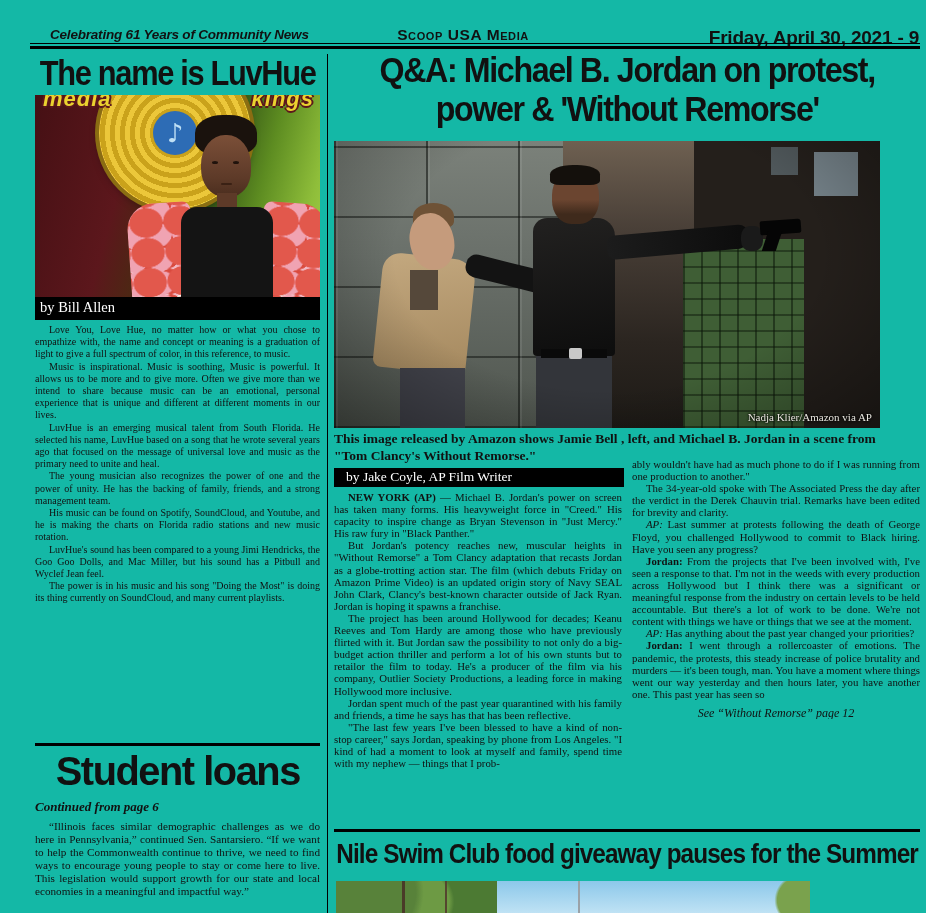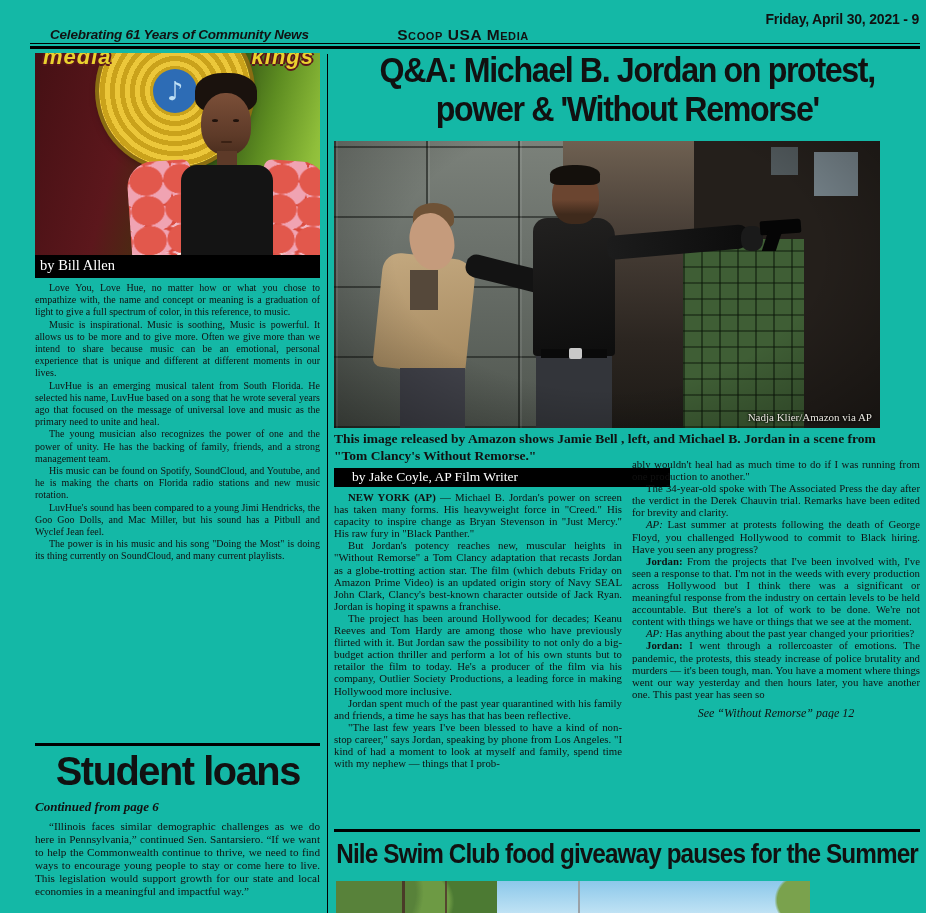--- a/index.html
+++ b/index.html
@@ -4,22 +4,22 @@
 <style>
   html,body{margin:0;padding:0;background:#e9e9e9;}
   .page{position:relative;width:926px;height:913px;background:#14b8a6;overflow:hidden;
         font-family:"Liberation Serif","DejaVu Serif",serif;color:#111;}
   
   .hdr-tagline{position:absolute;left:50px;top:27px;font-family:"Liberation Sans","DejaVu Sans",sans-serif;
         font-style:italic;font-weight:bold;font-size:13.5px;letter-spacing:-.2px;}
   .hdr-masthead{position:absolute;left:0;right:0;top:26px;text-align:center;
         font-family:"Liberation Sans","DejaVu Sans",sans-serif;font-weight:bold;font-size:15.5px;
         font-variant:small-caps;letter-spacing:.6px;}
-  .hdr-date{position:absolute;right:7px;top:11px;font-family:"Liberation Sans","DejaVu Sans",sans-serif;
-        font-weight:bold;font-size:14px;letter-spacing:-.2px;}
+  .hdr-date{position:absolute;right:7px;top:27px;font-family:"Liberation Sans","DejaVu Sans",sans-serif;
+        font-weight:bold;font-size:19px;letter-spacing:-.2px;}
   .header-rule{position:absolute;left:30px;right:6px;top:43px;height:2px;
         border-top:1px solid #000;border-bottom:3px solid #000;}
   .vdivider{position:absolute;left:327px;top:54px;bottom:0;width:1px;background:#000;}
   
   .condensed-wrap{display:flex;justify-content:center;}
   .condensed{white-space:nowrap;font-family:"Liberation Sans","DejaVu Sans",sans-serif;
         font-weight:bold;transform-origin:center;}
   .para{margin:0;text-align:justify;text-indent:14px;}
   .para.noindent{text-indent:0;}
   .para.see{text-align:center;text-indent:0;font-style:italic;margin-top:7px;font-size:12px;}
@@ -100,21 +100,21 @@
         background:linear-gradient(90deg,#1c1c1c,#0c0c0c);transform:rotate(-5deg);}
   .mbj-glove{position:absolute;left:74.5%;top:29.5%;width:4%;height:9%;background:#1a1a1a;border-radius:40%;}
   .gun-body{position:absolute;left:78%;top:27.5%;width:7.5%;height:5%;background:#050505;border-radius:2px 3px 2px 2px;transform:rotate(-4deg);}
   .gun-grip{position:absolute;left:79%;top:31.5%;width:2.6%;height:7%;background:#050505;transform:skewX(-18deg);}
   .mbj-belt{position:absolute;left:38%;top:72.5%;width:12%;height:3%;background:#0a0a0a;}
   .mbj-buckle{position:absolute;left:43%;top:72%;width:2.4%;height:4%;background:#c8c8c8;border-radius:2px;}
   .mbj-legs{position:absolute;left:37%;top:75%;width:14%;height:25%;background:#33353a;}
   .mp-vignette{position:absolute;inset:0;background:radial-gradient(ellipse at 50% 40%,transparent 55%,rgba(0,0,0,.38) 100%);}
   .mp-credit{position:absolute;right:8px;bottom:5px;color:#e9e6df;font-size:11px;text-shadow:0 0 3px #000,0 0 2px #000;}
   .qa-caption{position:absolute;left:334px;top:431px;width:548px;font-weight:bold;font-size:13.5px;line-height:16.5px;}
-  .qa-byline{position:absolute;left:334px;top:468px;width:336px;height:19px;font-size:13.5px;line-height:18px;padding-left:18px;box-sizing:border-box;}
+  .qa-byline{position:absolute;left:334px;top:468px;width:290px;height:19px;font-size:13.5px;line-height:18px;padding-left:12px;box-sizing:border-box;}
   .qa-col{position:absolute;width:288px;font-size:10.8px;line-height:12.1px;overflow:hidden;}
   .qa-col1{left:334px;top:491px;max-height:338px;}
   .qa-col2{left:632px;top:458px;max-height:372px;}
   
   .nile-rule{position:absolute;left:334px;top:829px;width:586px;height:2.5px;background:#000;}
   .nile-headline{position:absolute;left:334px;top:833px;width:586px;}
   .nile-headline .condensed{font-size:27px;line-height:42px;letter-spacing:-1px;transform:scaleX(.9);}
   .nile-photo{position:absolute;left:336px;top:881px;width:474px;height:32px;overflow:hidden;
         background:linear-gradient(180deg,#8cc8ea 0%,#bfe2f4 100%);}
   .nt-trees{position:absolute;left:0;top:0;width:34%;height:100%;
@@ -132,20 +132,23 @@
 
 <div class="page">
 
   <div class="hdr-tagline">Celebrating 61 Years of Community News</div>
   <div class="hdr-masthead">Scoop USA Media</div>
   <div class="hdr-date">Friday, April 30, 2021 - 9</div>
   <div class="header-rule"></div>
   <div class="vdivider"></div>
 
   <aside class="left-col">
+    <div class="condensed-wrap">
+      <h1 class="condensed lh-headline" style="margin:0;">The name is LuvHue</h1>
+    </div>
     <div class="lh-photo">
       <div class="record"></div>
       <div class="record-center">♪</div>
       <div class="logo-word logo-media">media</div>
       <div class="logo-word logo-kings">kings</div>
       <div class="lh-hair"></div>
       <div class="lh-head"></div>
       <div class="lh-eye" style="left:177px;top:66px;"></div>
       <div class="lh-eye" style="left:198px;top:66px;"></div>
       <div class="lh-mouth"></div>
@@ -215,21 +218,21 @@
   <div class="qa-caption">This image released by Amazon shows Jamie Bell , left, and Michael B. Jordan in a scene from "Tom Clancy's Without Remorse."</div>
   <div class="byline-bar qa-byline">by Jake Coyle, AP Film Writer</div>
   <div class="qa-col qa-col1">
       <p class="para"><span class="lead-bold">NEW YORK (AP)</span> — Michael B. Jordan's power on screen has taken many forms. His heavyweight force in "Creed." His capacity to inspire change as Bryan Stevenson in "Just Mercy." His raw fury in "Black Panther."</p>
       <p class="para">But Jordan's potency reaches new, muscular heights in "Without Remorse" a Tom Clancy adaptation that recasts Jordan as a globe-trotting action star. The film (which debuts Friday on Amazon Prime Video) is an updated origin story of Navy SEAL John Clark, Clancy's best-known character outside of Jack Ryan. Jordan is hoping it spawns a franchise.</p>
       <p class="para">The project has been around Hollywood for decades; Keanu Reeves and Tom Hardy are among those who have previously flirted with it. But Jordan saw the possibility to not only do a big-budget action thriller and perform a lot of his own stunts but to retailor the film to today. He's a producer of the film via his company, Outlier Society Productions, a leading force in making Hollywood more inclusive.</p>
       <p class="para">Jordan spent much of the past year quarantined with his family and friends, a time he says has that has been reflective.</p>
       <p class="para">"The last few years I've been blessed to have a kind of non-stop career," says Jordan, speaking by phone from Los Angeles. "I kind of had a moment to look at myself and family, spend time with my nephew — things that I prob-</p>
     </div>
   <div class="qa-col qa-col2">
-      <p class="para noindent">ably wouldn't heal had as much time to do if I was running from one production to another."</p>
+      <p class="para noindent">ably wouldn't have had as much phone to do if I was running from one production to another."</p>
       <p class="para">The 34-year-old spoke with The Associated Press the day after the verdict in the Derek Chauvin trial. Remarks have been edited for brevity and clarity.</p>
       <p class="para"><span class="lead-italic">AP:</span> Last summer at protests following the death of George Floyd, you challenged Hollywood to commit to Black hiring. Have you seen any progress?</p>
       <p class="para"><span class="lead-bold">Jordan:</span> From the projects that I've been involved with, I've seen a response to that. I'm not in the weeds with every production across Hollywood but I think there was a significant or meaningful response from the industry on certain levels to be held accountable. But there's a lot of work to be done. We're not content with things we have or things that we see at the moment.</p>
       <p class="para"><span class="lead-italic">AP:</span> Has anything about the past year changed your priorities?</p>
       <p class="para"><span class="lead-bold">Jordan:</span> I went through a rollercoaster of emotions. The pandemic, the protests, this steady increase of police brutality and murders — it's been tough, man. You have a moment where things went our way yesterday and then hours later, you have another one. This past year has seen so</p>
       <p class="para see">See “Without Remorse” page 12</p>
     </div>
 
   <div class="nile-rule"></div>
   <div class="nile-headline condensed-wrap">

